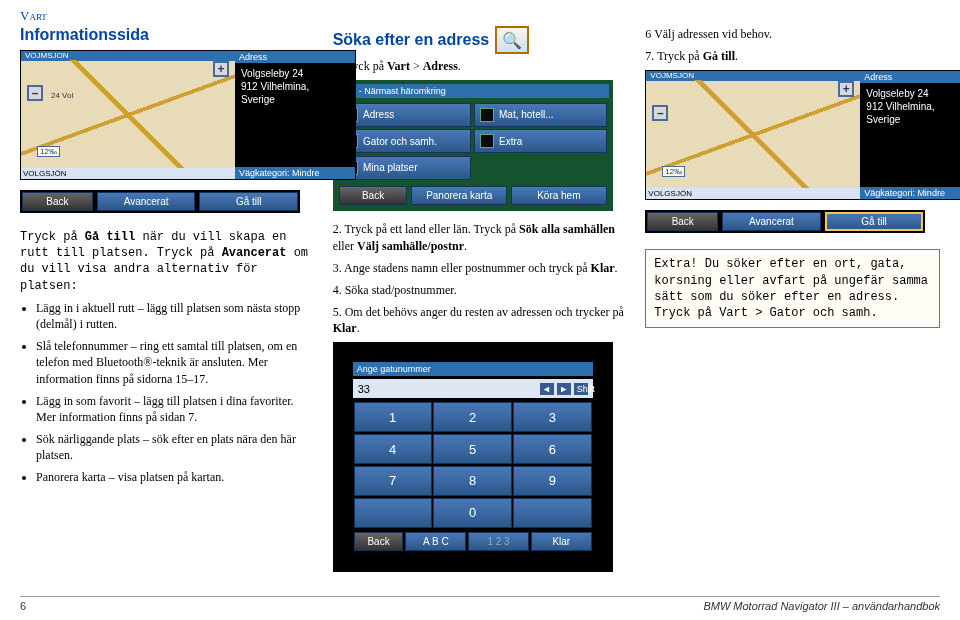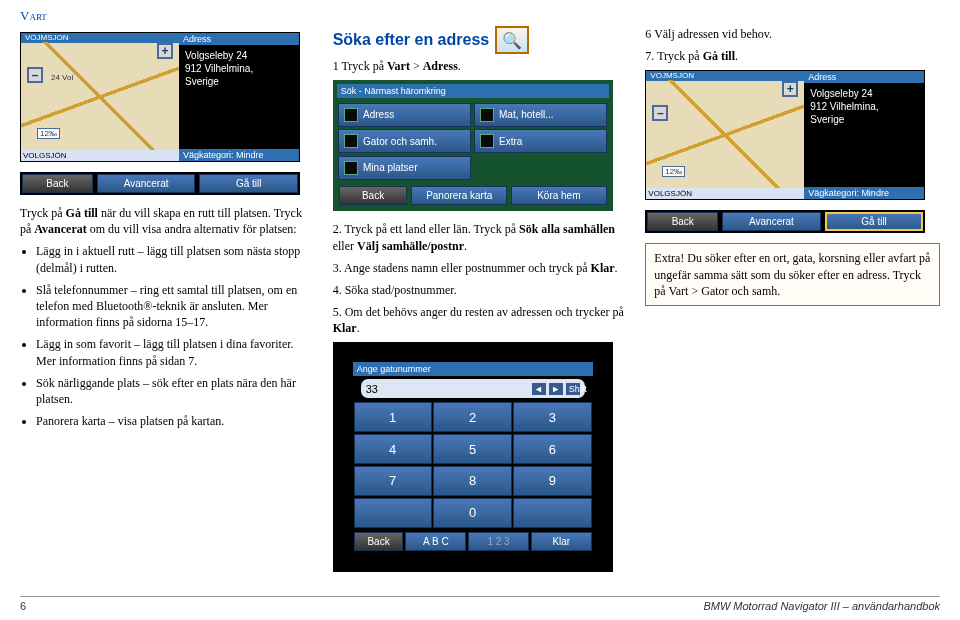--- a/index.html
+++ b/index.html
@@ -52,21 +52,21 @@
     border: 1px solid #b36b00;
     background: #fffdf5;
     padding: 6px 8px;
     font-family: "Times New Roman", serif;
     font-size: 12px;
     line-height: 1.35;
   }
 
   
   .gps {
-    width: 280px;
+    width: 336px;
     background: #b91c1c;
     color: #fff;
     font-size: 10px;
     display: flex;
     margin-top: 6px;
     margin-bottom: 10px;
     border: 1px solid #000;
   }
   .gps-small { height: 130px; }
   .gps .map {
@@ -144,21 +144,21 @@
   .cell .ic { width:14px; height:14px; background:#0a0a0a; border:1px solid #5a8; margin-right:5px; display:inline-block; }
   .gps-search .bot { display:flex; margin-top:3px; }
 
   
   .gps-keypad {
     width:280px; background:#000; padding:20px; margin-top:6px;
   }
   .gps-keypad .hdr { background:#2e6fb0; color:#fff; font-size:9px; padding:2px 4px; }
   .gps-keypad .entry {
     background:#dde6f3; color:#000; font-size:11px; padding:3px 5px;
-    margin:3px 8px; display:flex; justify-content:space-between; align-items:center;border-radius:7px;
+    margin:3px 0; display:flex; justify-content:space-between; align-items:center;
   }
   .gps-keypad .entry .arrows span {
     display:inline-block; width:14px; height:12px;
     background:#385a90; color:#fff; text-align:center; line-height:12px; font-size:9px;
   }
   .gps-keypad .keys { display:flex; flex-wrap:wrap; }
   .key {
     width:32.6%; aspect-ratio: 2.6/1;
     background: linear-gradient(#4a78b8,#2a588a);
     border:1px solid #163258; margin:0.35%;
@@ -183,31 +183,32 @@
 
   
   .footer {
     position:absolute; bottom:8px; left:20px; right:20px;
     display:flex; justify-content:space-between;
     font-family: Arial, Helvetica, sans-serif; font-size:11px; color:#333;
     border-top: 0.5px solid #999; padding-top:3px;
   }
   .footer .right { font-style: italic; }
 
-  .mt10 { margin-top: 10px; }
+  .mt10 { margin-top: 16px; font-family: Liberation Mono, monospace; }
 </style>
 </head>
 <body>
 
 <div class="page">
   <div class="section-header">Vart</div>
 
   <div class="columns">
 
     <div class="col">
+      <div class="heading">Informationssida</div>
 
       <div class="gps-wrap">
         <div class="gps gps-small">
           <div class="map">
             <span class="roads"></span>
             <div class="toplabel">VOJMSJON</div>
             <div class="minus">–</div>
             <div class="plus">+</div>
             <div style="position:absolute;left:30px;top:40px;font-size:8px;color:#334;">24 Vol</div>
             <div class="scale">12‰</div>

